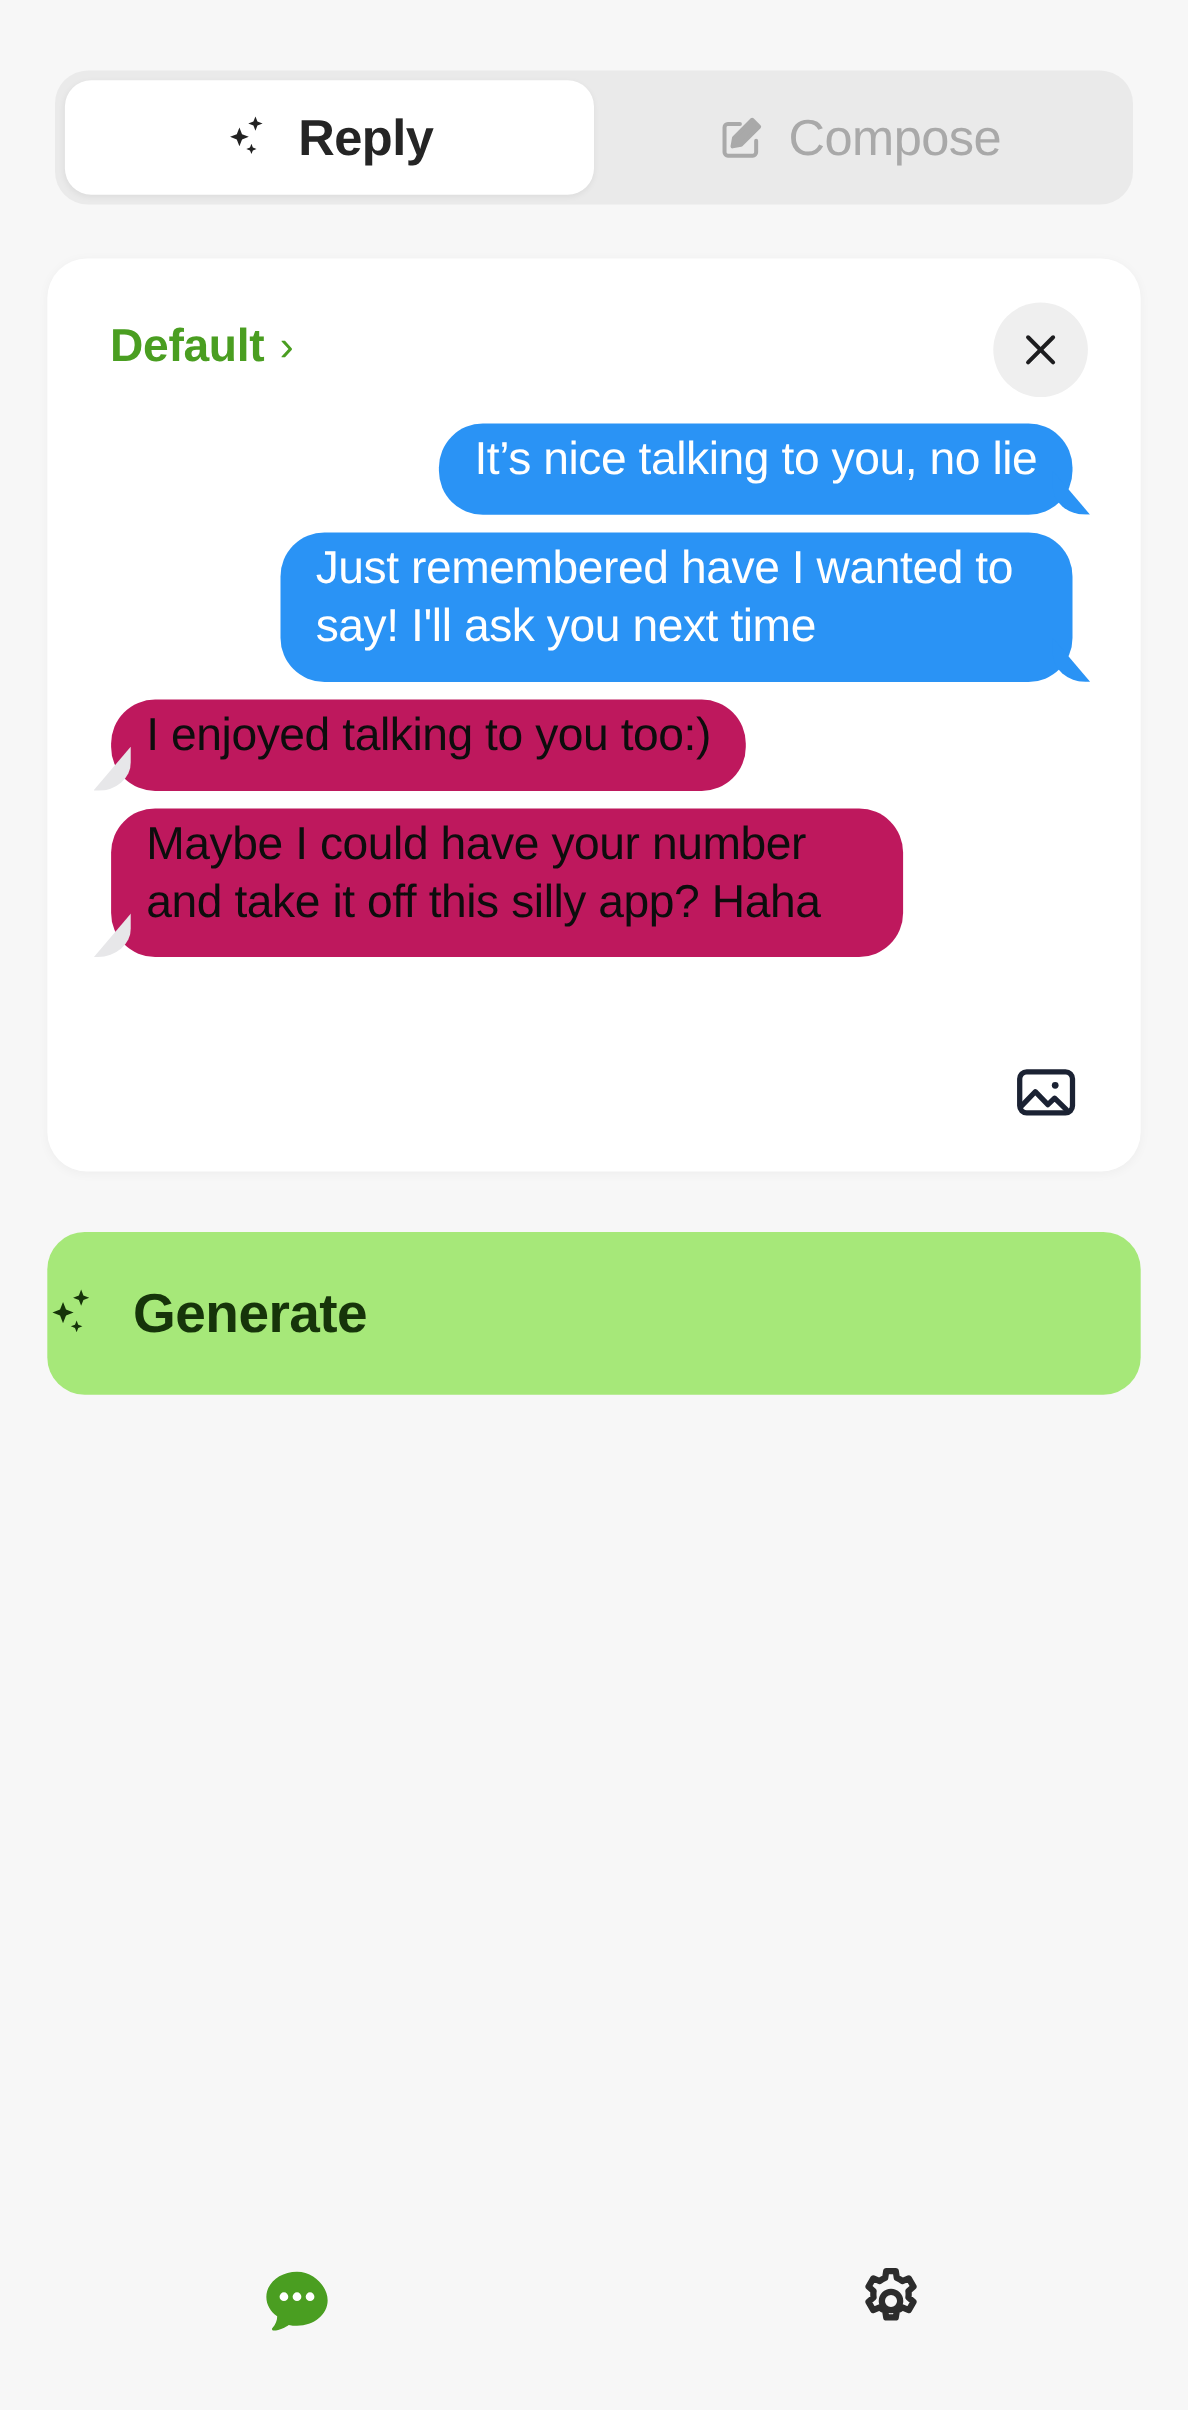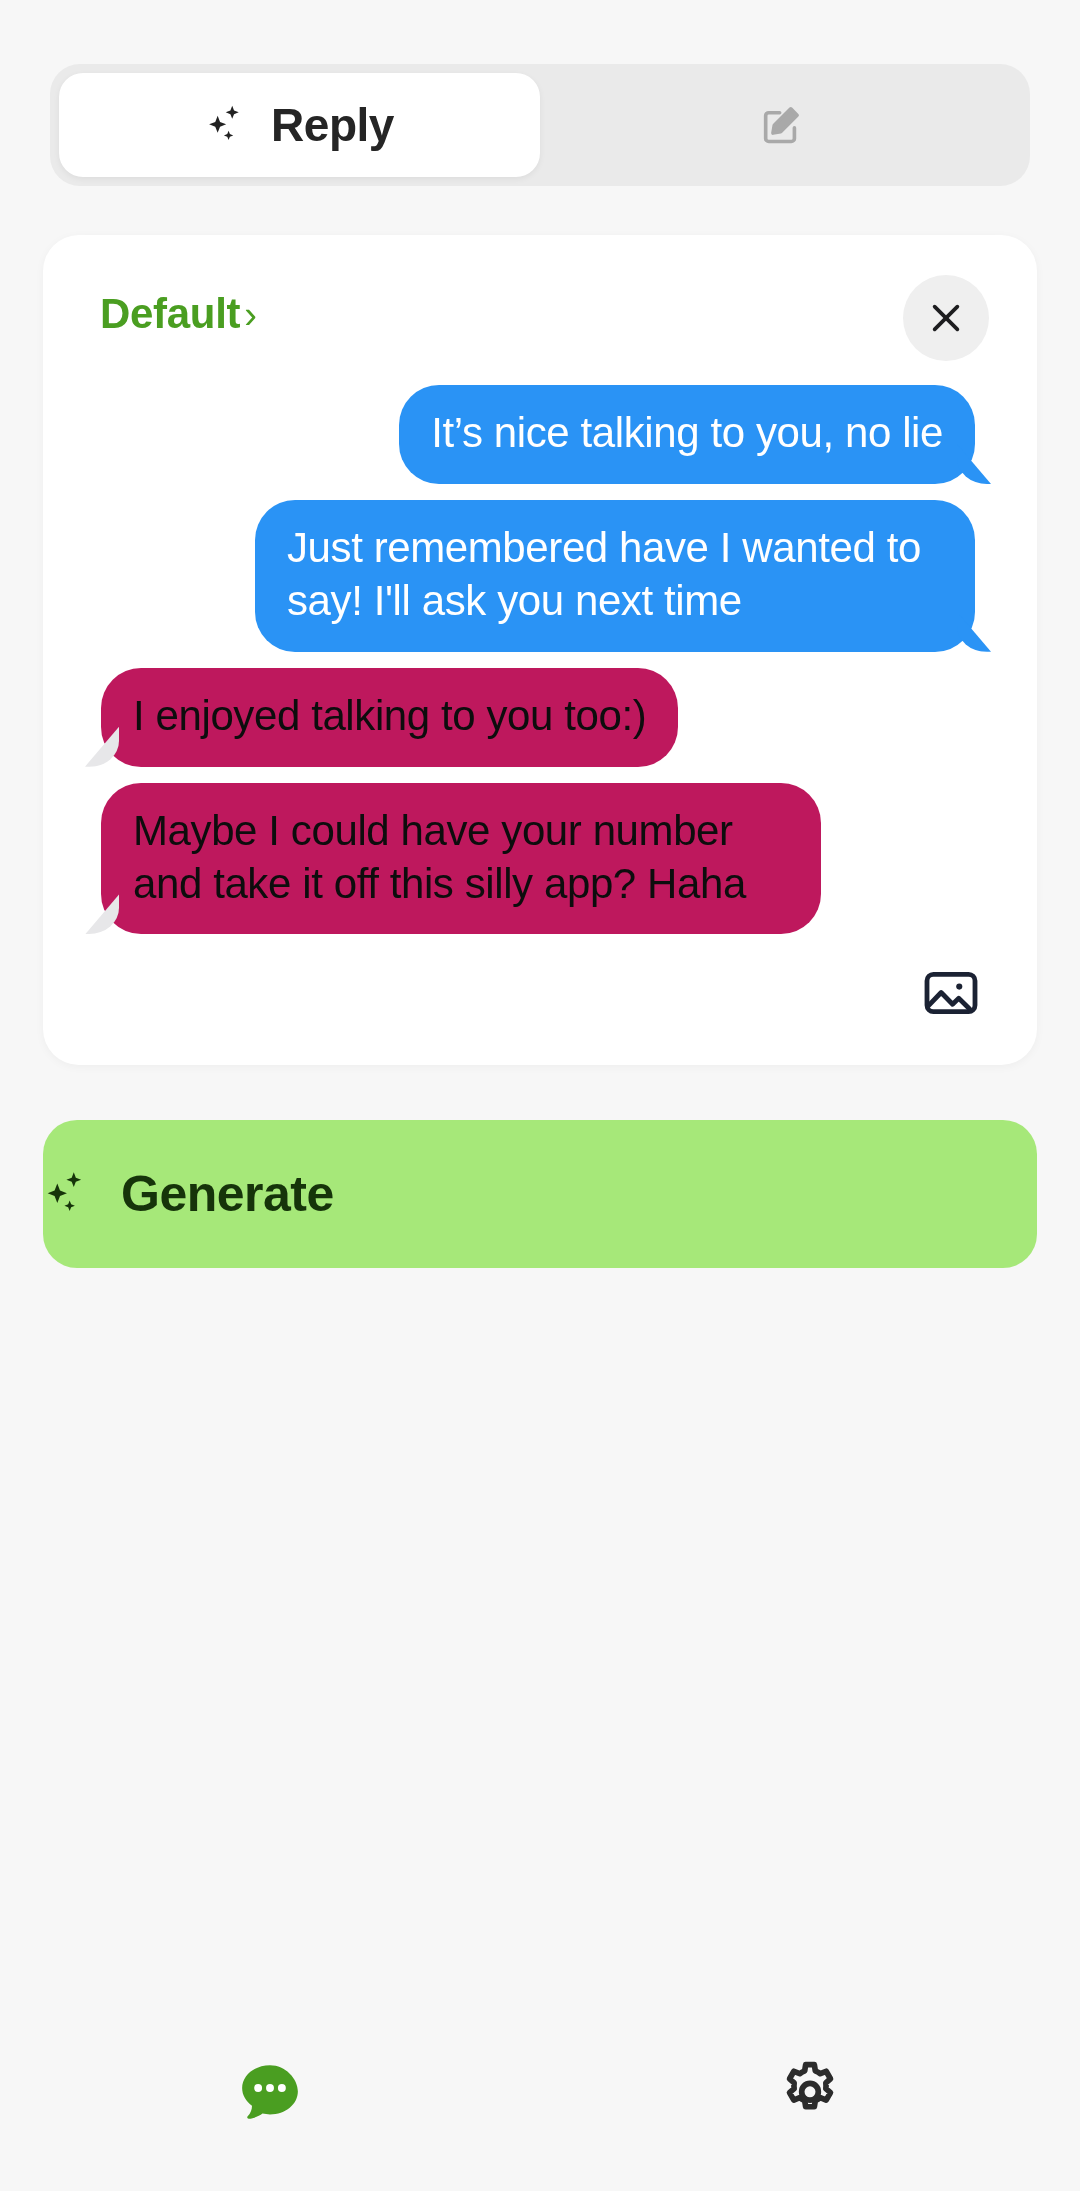--- a/index.html
+++ b/index.html
@@ -76,21 +76,21 @@
     left: 0; top: 0;
     width: 100%;
     height: 140px;
   }
   .preset-link {
     position: absolute;
     left: 57px;
     top: 55px;
     display: flex;
     align-items: center;
-    gap: 4px;
+    gap: 14px;
     cursor: pointer;
   }
   .preset-name {
     font-size: 42px;
     font-weight: bold;
     color: #4a9e21;
     letter-spacing: -0.3px;
   }
   .chev {
     color: #4a9e21;
@@ -124,21 +124,21 @@
     display: flex;
     flex-direction: column;
   }
   .msg-row { display: flex; width: 100%; }
   .msg-row.out { justify-content: flex-end; }
   .msg-row.in  { justify-content: flex-start; }
 
   .bubble {
     position: relative;
     max-width: 720px;
-    padding: 22px 32px 24px 32px;
+    padding: 6px 32px 24px 32px;
     font-size: 42px;
     line-height: 1.26;
     letter-spacing: -0.4px;
     border-radius: 40px;
     word-wrap: break-word;
   }
   .bubble.out {
     background: #2a93f5;
     color: #ffffff;
     margin-right: 22px;
@@ -249,20 +249,21 @@
       <span class="tab-label">Reply</span>
     </div>
 
     <div class="tab inactive">
       <span class="icon">
         <svg width="46" height="46" viewBox="0 0 24 24" fill="none" stroke="#a9a9a9" stroke-width="1.9" stroke-linecap="round" stroke-linejoin="round">
           <path d="M19 13.5V19a1.6 1.6 0 0 1-1.6 1.6H5.6A1.6 1.6 0 0 1 4 19V7.2a1.6 1.6 0 0 1 1.6-1.6h5.7"></path>
           <path d="M17.1 3.6l3.3 3.3-8.6 8.6-4.0 0.7 0.7-4.0z" fill="#a9a9a9" stroke="#a9a9a9"></path>
         </svg>
       </span>
+      <span class="tab-label">Compose</span>
     </div>
   </div>
 
   <div class="card">
 
     <div class="card-header">
       <div class="preset-link">
         <span class="preset-name">Default</span>
         <span class="chev">›</span>
       </div>

